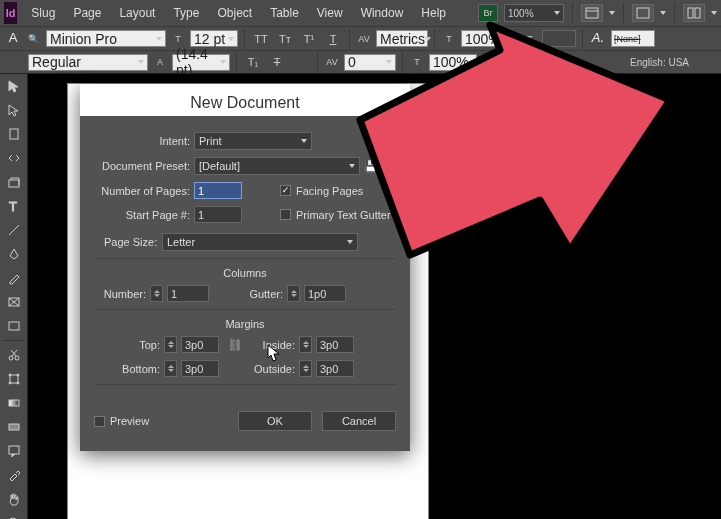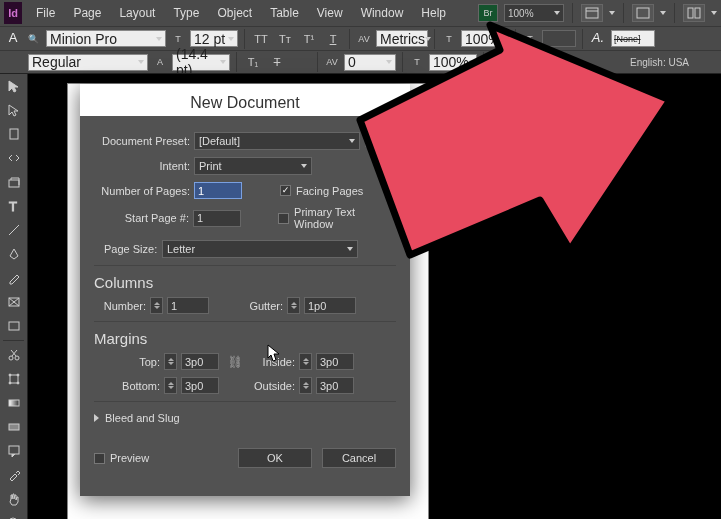--- a/index.html
+++ b/index.html
@@ -49,44 +49,44 @@
 .row { display: flex; align-items: center; margin-bottom: 7px; gap: 4px; }
 .lbl { text-align: right; font-size: 11px; color: #ddd; }
 .dlg-combo { height: 18px; background: #3a3a3a; border: 1px solid #666; color: #ddd; font-size: 11px; display: flex; align-items: center; justify-content: space-between; padding: 0 4px; }
 .input-sel { height: 17px; background: #3a568a; border: 1px solid #7aa0e0; color: #fff; font-size: 11px; padding: 0 3px; display: flex; align-items: center; }
 .input { height: 17px; background: #3a3a3a; border: 1px solid #666; color: #ddd; font-size: 11px; padding: 0 3px; display: flex; align-items: center; }
 .stepper { width: 13px; height: 17px; background: #3a3a3a; border: 1px solid #666; display: flex; flex-direction: column; justify-content: center; align-items: center; }
 .stepper::before { content: ""; width: 0; height: 0; border-left: 3px solid transparent; border-right: 3px solid transparent; border-bottom: 3px solid #aaa; margin-bottom: 1px; }
 .stepper::after { content: ""; width: 0; height: 0; border-left: 3px solid transparent; border-right: 3px solid transparent; border-top: 3px solid #aaa; }
 .chk { display: flex; align-items: center; gap: 5px; font-size: 11px; }
 .chk-box { width: 11px; height: 11px; border: 1px solid #777; background: #3a3a3a; display: flex; align-items: center; justify-content: center; color: #fff; font-size: 9px; line-height: 1; }
-.section-hdr { font-size: 15px; color: #ddd; margin: 8px 0 6px 0; }
+.section-hdr { font-size: 11px; color: #ddd; margin: 8px 0 6px 0; text-align: center; }
 .orient-btn { width: 20px; height: 18px; border: 1px solid #666; background: #444; display: inline-flex; align-items: center; justify-content: center; margin-left: 2px; }
 .orient-btn svg { width: 12px; height: 12px; }
 .divider { height: 1px; background: #444; margin: 4px 0 8px 0; }
 .link-icon { width: 14px; display: flex; align-items: center; justify-content: center; color: #aaa; font-size: 12px; }
 .expand-row { display: flex; align-items: center; gap: 6px; margin: 10px 0 6px 0; cursor: default; }
 .tri-right { width: 0; height: 0; border-top: 4px solid transparent; border-bottom: 4px solid transparent; border-left: 5px solid #ccc; }
-.dlg-footer { display: flex; align-items: center; padding: 8px 14px 28px 14px; gap: 10px; }
+.dlg-footer { display: flex; align-items: center; padding: 8px 14px 20px 14px; gap: 10px; }
 .btn { width: 74px; height: 20px; background: #3a3a3a; border: 1px solid #666; color: #ddd; font-size: 11px; display: flex; align-items: center; justify-content: center; cursor: default; }
 .save-icon { width: 14px; height: 14px; display: flex; align-items: center; justify-content: center; color: #aaa; }
 .trash-icon { width: 14px; height: 14px; display: flex; align-items: center; justify-content: center; color: #777; }
 
 
 .arrow-overlay { position: absolute; pointer-events: none; }
 
 
 .cursor { position: absolute; top: 344px; left: 267px; pointer-events: none; }
 </style>
 </head>
 <body>
 
 <div class="menubar">
   <div class="app-logo">Id</div>
-  <div class="menu-item">File</div>
+  <div class="menu-item">Slug</div>
   <div class="menu-item">Page</div>
   <div class="menu-item">Layout</div>
   <div class="menu-item">Type</div>
   <div class="menu-item">Object</div>
   <div class="menu-item">Table</div>
   <div class="menu-item">View</div>
   <div class="menu-item">Window</div>
   <div class="menu-item">Help</div>
   <div class="menu-sep"></div>
   <div class="top-right">
@@ -309,54 +309,54 @@
 
 <div class="doc-area">
   <div class="page"></div>
 </div>
 
 <div class="dialog">
   <div class="dlg-title"><span>New Document</span></div>
   <div class="dlg-body">
 
     <div class="row">
+      <span class="lbl" style="width:96px">Intent:</span>
+      <div class="dlg-combo" style="width:118px">
+          <span>Print</span>
+          <span class="tri-down"></span>
+        </div>
+    </div>
+
+    <div class="row">
       <span class="lbl" style="width:96px">Document Preset:</span>
       <div class="dlg-combo" style="flex:1">
           <span>[Default]</span>
           <span class="tri-down"></span>
         </div>
       <div class="save-icon">💾</div>
       <div class="trash-icon">🗑</div>
     </div>
 
     <div class="row">
-      <span class="lbl" style="width:96px">Intent:</span>
-      <div class="dlg-combo" style="width:118px">
-          <span>Print</span>
-          <span class="tri-down"></span>
-        </div>
-    </div>
-
-    <div class="row">
       <span class="lbl" style="width:96px">Number of Pages:</span>
       <div class="input-sel" style="width:48px">1</div>
       <div style="width:30px"></div>
       <div class="chk">
           <div class="chk-box">✓</div>
           <span>Facing Pages</span>
         </div>
     </div>
 
     <div class="row">
       <span class="lbl" style="width:96px">Start Page #:</span>
       <div class="input" style="width:48px">1</div>
       <div style="width:30px"></div>
       <div class="chk">
           <div class="chk-box"></div>
-          <span>Primary Text Window</span>
+          <span>Primary Text Gutter</span>
         </div>
     </div>
 
     <div class="row" style="margin-top:10px">
       <span class="lbl" style="width:64px;text-align:left;padding-left:10px">Page Size:</span>
       <div class="dlg-combo" style="width:196px">
           <span>Letter</span>
           <span class="tri-down"></span>
         </div>
     </div>
@@ -364,21 +364,21 @@
 
 
     <div class="divider"></div>
     <div class="section-hdr">Columns</div>
     <div class="row">
       <span class="lbl" style="width:52px">Number:</span>
       <div class="stepper"></div>
       <div class="input" style="width:42px">1</div>
       <span class="lbl" style="width:70px">Gutter:</span>
       <div class="stepper"></div>
-      <div class="input" style="width:52px">1p0</div>
+      <div class="input" style="width:42px">1p0</div>
     </div>
 
     <div class="divider"></div>
     <div class="section-hdr">Margins</div>
 
     <div class="row">
       <span class="lbl" style="width:66px">Top:</span>
       <div class="stepper"></div>
       <div class="input" style="width:38px">3p0</div>
       <div class="link-icon" style="width:24px">⛓</div>
@@ -391,24 +391,20 @@
       <span class="lbl" style="width:66px">Bottom:</span>
       <div class="stepper"></div>
       <div class="input" style="width:38px">3p0</div>
       <div style="width:24px"></div>
       <span class="lbl" style="width:44px">Outside:</span>
       <div class="stepper"></div>
       <div class="input" style="width:38px">3p0</div>
     </div>
 
     <div class="divider"></div>
-    <div class="expand-row">
-      <span class="tri-right"></span>
-      <span>Bleed and Slug</span>
-    </div>
   </div>
 
   <div class="dlg-footer">
     <div class="chk">
         <div class="chk-box"></div>
         <span>Preview</span>
       </div>
     <div style="flex:1"></div>
     <div class="btn">OK</div>
     <div class="btn">Cancel</div>

